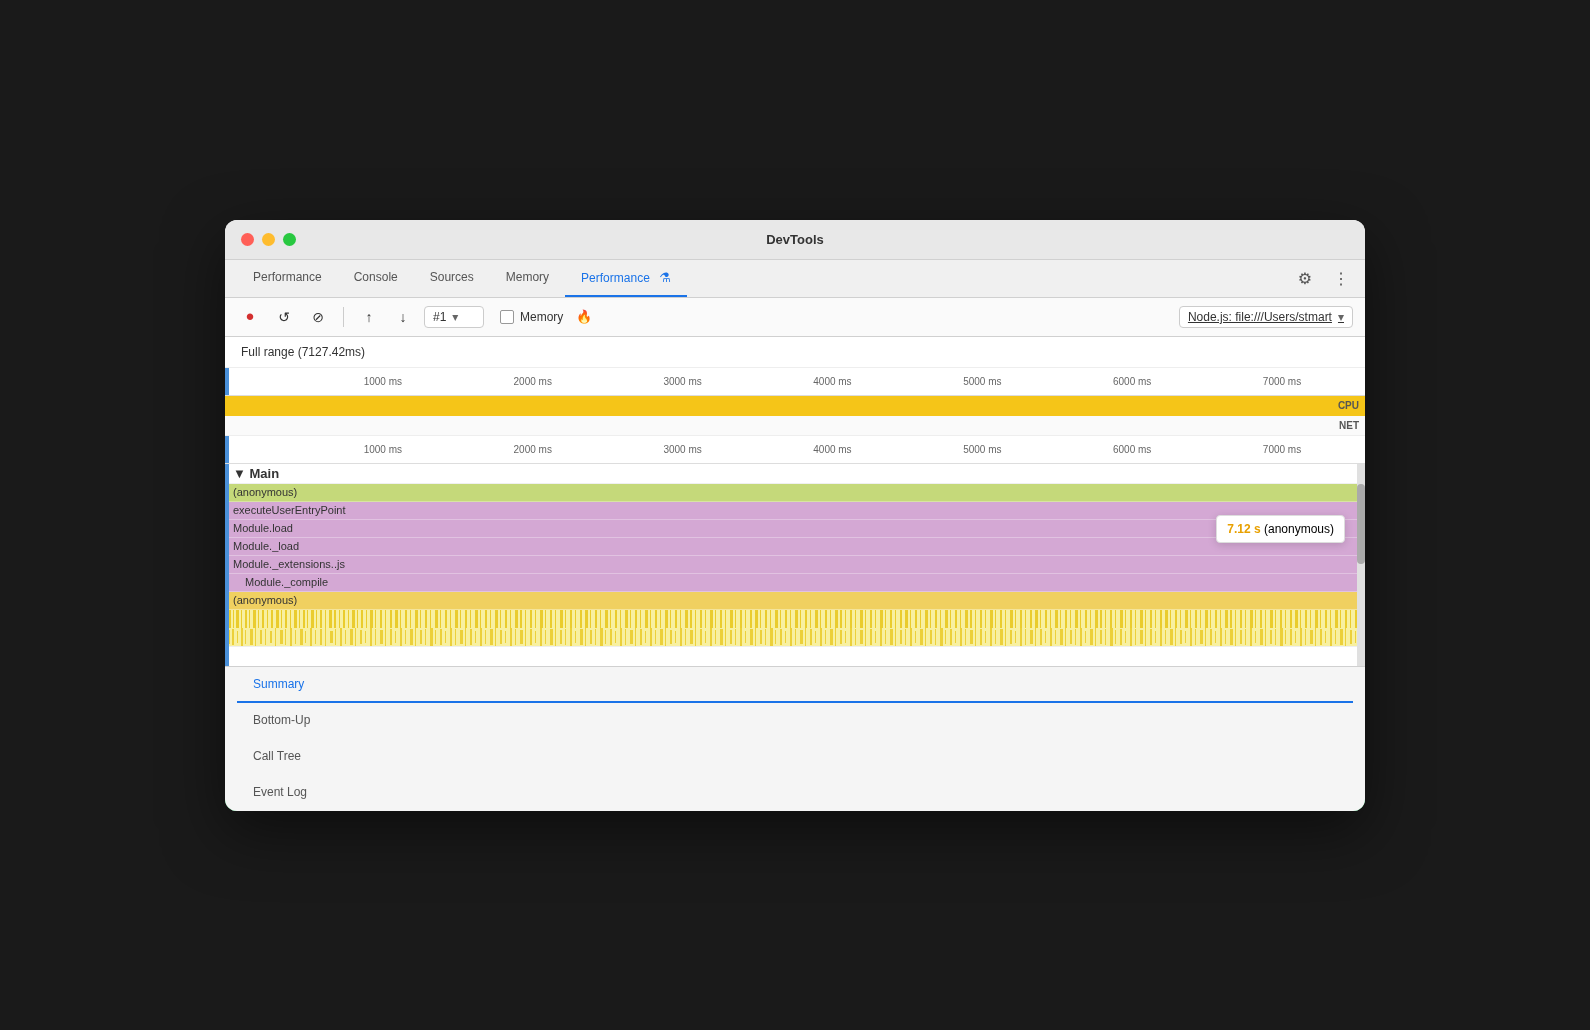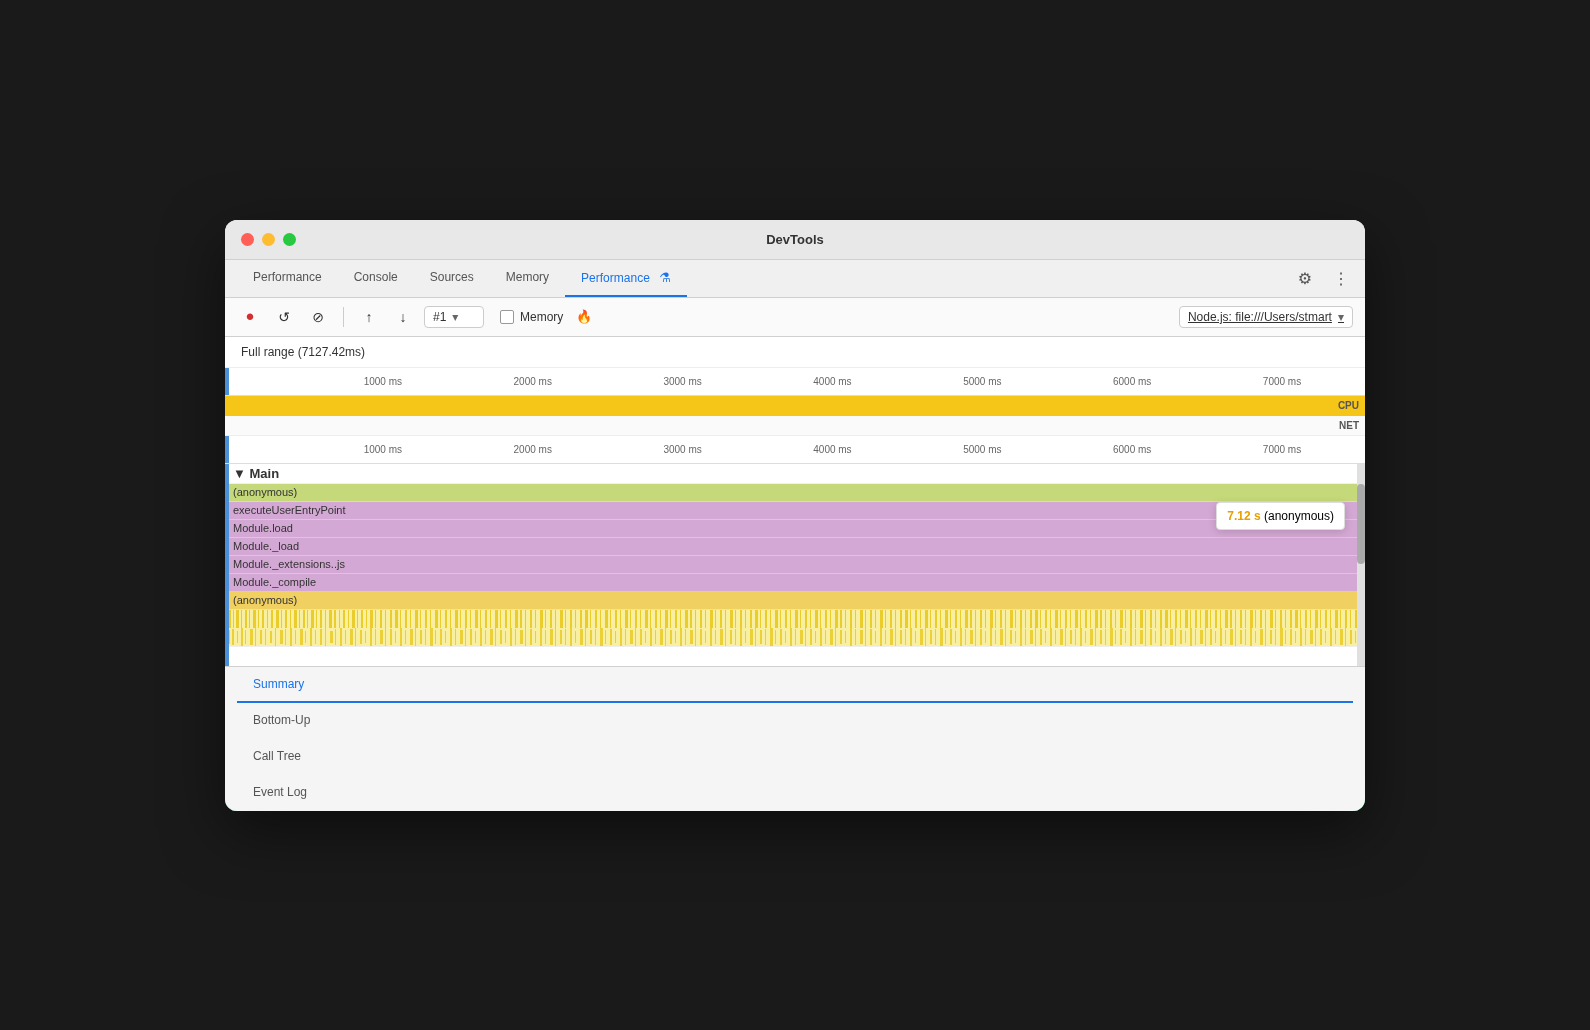--- a/index.html
+++ b/index.html
@@ -422,21 +422,21 @@
           <div class="flame-block color-green" style="left:4px; width:calc(100% - 12px);">
             <span>(anonymous)</span>
           </div>
         </div>
 
         <div class="flame-row" style="background:#d4a8d4; position:relative;">
           <div class="flame-block color-purple" style="left:4px; width:calc(100% - 12px);">
             <span>executeUserEntryPoint</span>
           </div>
 
-          <div class="tooltip" style="right: 20px; top: 0px;">
+          <div class="tooltip" style="right: 20px; top: 13px;">
             <span class="tooltip-time">7.12 s</span>
             <span> </span>
             <span>(anonymous)</span>
           </div>
         </div>
 
         <div class="flame-row" style="background:#d4a8d4;">
           <div class="flame-block color-purple" style="left:4px; width:calc(100% - 12px);">
             <span>Module.load</span>
           </div>
@@ -448,21 +448,21 @@
           </div>
         </div>
 
         <div class="flame-row" style="background:#d4a8d4;">
           <div class="flame-block color-purple" style="left:4px; width:calc(100% - 12px);">
             <span>Module._extensions..js</span>
           </div>
         </div>
 
         <div class="flame-row" style="background:#d4a8d4;">
-          <div class="flame-block color-purple" style="left:4px; width:calc(100% - 12px);">
+          <div class="flame-block color-purple" style="left:16px; width:calc(100% - 12px);">
             <span>Module._compile</span>
           </div>
         </div>
 
         <div class="flame-row" style="background:#f0d870;">
           <div class="flame-block color-yellow" style="left:4px; width:calc(100% - 12px);">
             <span>(anonymous)</span>
           </div>
         </div>
 

